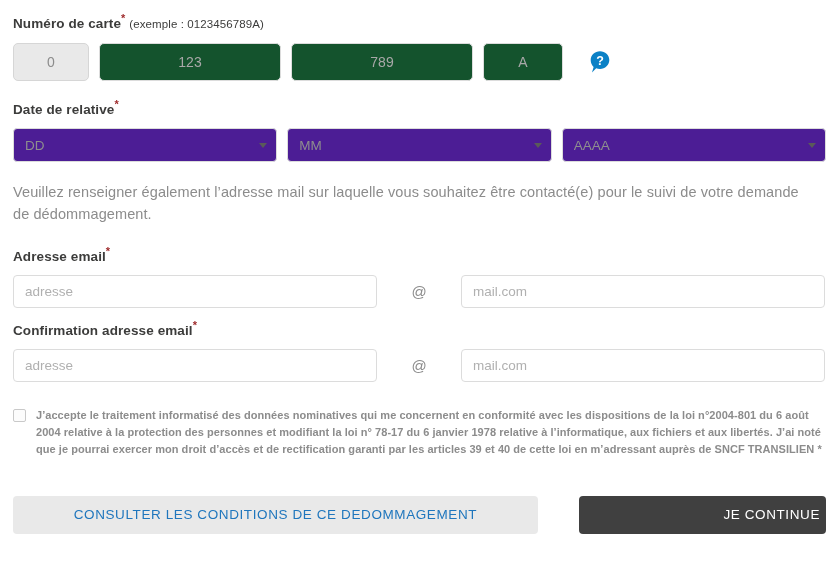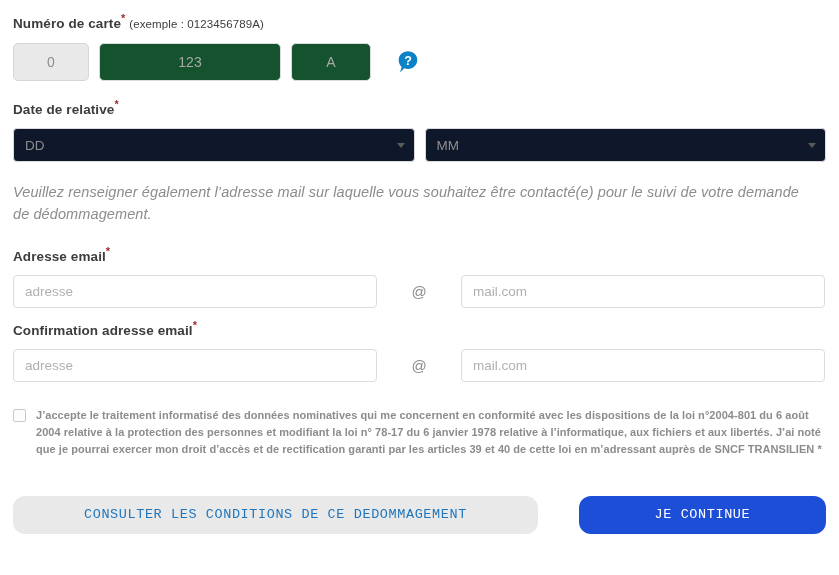--- a/index.html
+++ b/index.html
@@ -74,21 +74,21 @@
   }
 
   
   .select-row { gap: 10px; }
   .sel-wrap { position: relative; flex: 1 1 0; }
   .sel {
     width: 100%;
     height: 34px;
     border: 1px solid #dcdcdc;
     border-radius: 4px;
-    background: #0f172a;
+    background: #4c1d95;
     color: #8e8e8e;
     font-size: 13.5px;
     font-family: "Liberation Sans", sans-serif;
     padding: 0 24px 0 11px;
     -webkit-appearance: none;
     -moz-appearance: none;
     appearance: none;
     outline: none;
   }
   .sel-arrow {
@@ -102,21 +102,20 @@
     pointer-events: none;
   }
 
   
   .intro {
     font-size: 14.5px;
     color: #8c8c8c;
     line-height: 1.5;
     letter-spacing: 0.1px;
     max-width: 806px;
-    font-style: italic;
   }
 
   
   .email-row { }
   .email-input {
     height: 33px;
     border: 1px solid #dcdcdc;
     border-radius: 4px;
     background: #ffffff;
     font-size: 13.5px;
@@ -159,53 +158,55 @@
     line-height: 1.58;
     letter-spacing: 0.05px;
   }
   .consent-text .req { font-weight: bold; color: #8c8c8c; }
 
   
   .btn-row { display: flex; align-items: center; }
   .btn {
     height: 38px;
     border: none;
-    border-radius: 12px;
-    font-family: Liberation Mono, monospace;
+    border-radius: 4px;
+    font-family: Liberation Sans, sans-serif;
     font-size: 13.5px;
     letter-spacing: 0.6px;
     cursor: pointer;
     outline: none;
   }
   .btn-secondary {
     width: 531px;
     background: #e9e9e9;
     color: #1f76bd;
   }
   .btn-primary {
     width: 250px;
     margin-left: 41px;
-    background: #1d4ed8;
+    background: #404040;
     color: #ffffff;
+    text-align: right;
   }
 </style>
 </head>
 <body>
 
 <div class="page">
 
   <div style="padding-top:13px">
     <div class="field-label">
       <span>Numéro de carte</span><span class="req">*</span>
       <span class="label-hint">(exemple : 0123456789A)</span>
     </div>
 
     <div class="row card-row" style="margin-top:13px">
       <input class="card-input c1" type="text" disabled="" value="0" style="">
       <input class="card-input c2" type="text" placeholder="123" style="">
+      <input class="card-input c4" type="text" placeholder="789" style="">
       <input class="card-input c5" type="text" placeholder="A" style="">
 
       <button class="help-btn">
         <svg width="26" height="26" viewBox="0 0 26 26">
           <path d="M13 2.2 C18.1 2.2 22.3 6.0 22.3 11.1 C22.3 16.2 18.1 20.0 13 20.0
                    C11.6 20.0 10.3 19.75 9.2 19.3 L5.0 23.4 L6.6 18.0
                    C4.7 16.3 3.7 13.9 3.7 11.1 C3.7 6.0 7.9 2.2 13 2.2 Z" fill="#0b81c6"></path>
           <text x="13" y="15.6" font-family="Liberation Sans, sans-serif" font-size="12.5" font-weight="bold" fill="#ffffff" text-anchor="middle">?</text>
         </svg>
       </button>
@@ -223,20 +224,26 @@
           <option>DD</option>
         </select>
         <span class="sel-arrow"></span>
       </div>
       <div class="sel-wrap">
         <select class="sel">
           <option>MM</option>
         </select>
         <span class="sel-arrow"></span>
       </div>
+      <div class="sel-wrap">
+        <select class="sel">
+          <option>AAAA</option>
+        </select>
+        <span class="sel-arrow"></span>
+      </div>
     </div>
   </div>
 
   <p class="intro" style="margin:20px 0 0 0">Veuillez renseigner également l’adresse mail sur laquelle vous souhaitez être contacté(e) pour le suivi de votre demande de dédommagement.</p>
 
   <div style="padding-top:20px">
     <div class="field-label">
       <span>Adresse email</span><span class="req">*</span>
     </div>
     <div class="row email-row" style="margin-top:12px">

